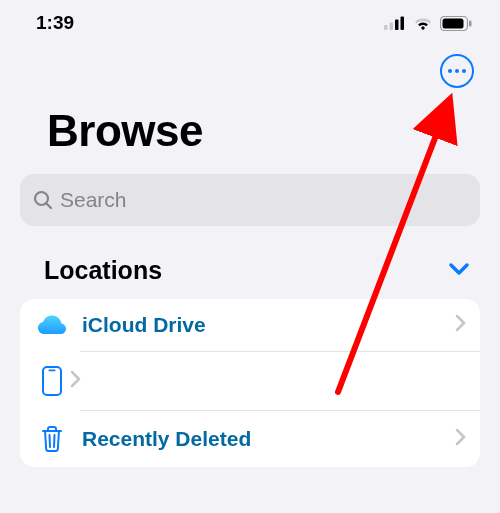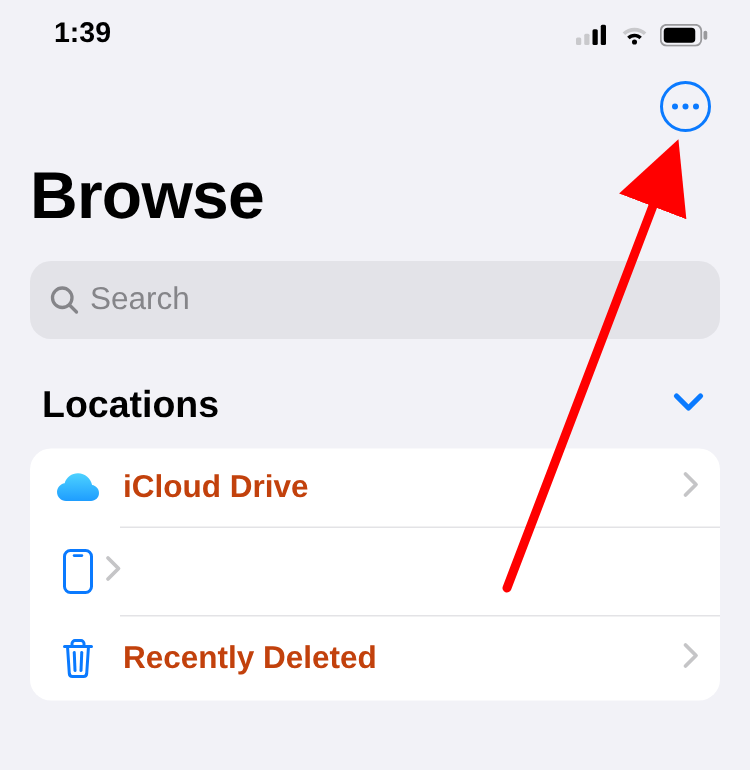--- a/index.html
+++ b/index.html
@@ -44,20 +44,21 @@
     .more-circle span {
       width: 4px; height: 4px; background: #0a7aff; border-radius: 50%;
     }
     
     .page-title {
       font-size: 44px;
       font-weight: 800;
       letter-spacing: -0.5px;
       color: #000;
       padding: 18px 20px 10px 20px;
+      margin-left: 27px;
     }
     
     .search-bar {
       margin: 8px 20px 0 20px;
       background: #e3e3e8;
       border-radius: 14px;
       height: 52px;
       display: flex;
       align-items: center;
       padding: 0 12px;
@@ -67,21 +68,21 @@
     .search-bar svg { flex-shrink: 0; }
     .search-placeholder {
       font-size: 21px;
       margin-left: 6px;
     }
     
     .section-header {
       display: flex;
       justify-content: space-between;
       align-items: center;
-      padding: 30px 30px 10px 28px;
+      padding: 30px 30px 10px 44px;
     }
     .section-title {
       font-size: 25px;
       font-weight: 700;
       color: #000;
     }
     .chevron-down-wrap {
       color: #0a7aff;
     }
     
@@ -101,21 +102,21 @@
     .list-row .icon-slot {
       width: 36px;
       display: flex;
       align-items: center;
       justify-content: center;
       flex-shrink: 0;
     }
     .list-row .label {
       font-size: 21px;
       font-weight: 600;
-      color: #c2410c;
+      color: #0369a1;
       margin-left: 12px;
       flex: 1;
     }
     .list-row .chev {
       color: #c5c5c7;
     }
     .row-sep {
       height: 1px;
       background: #e3e3e6;
       margin-left: 60px;

